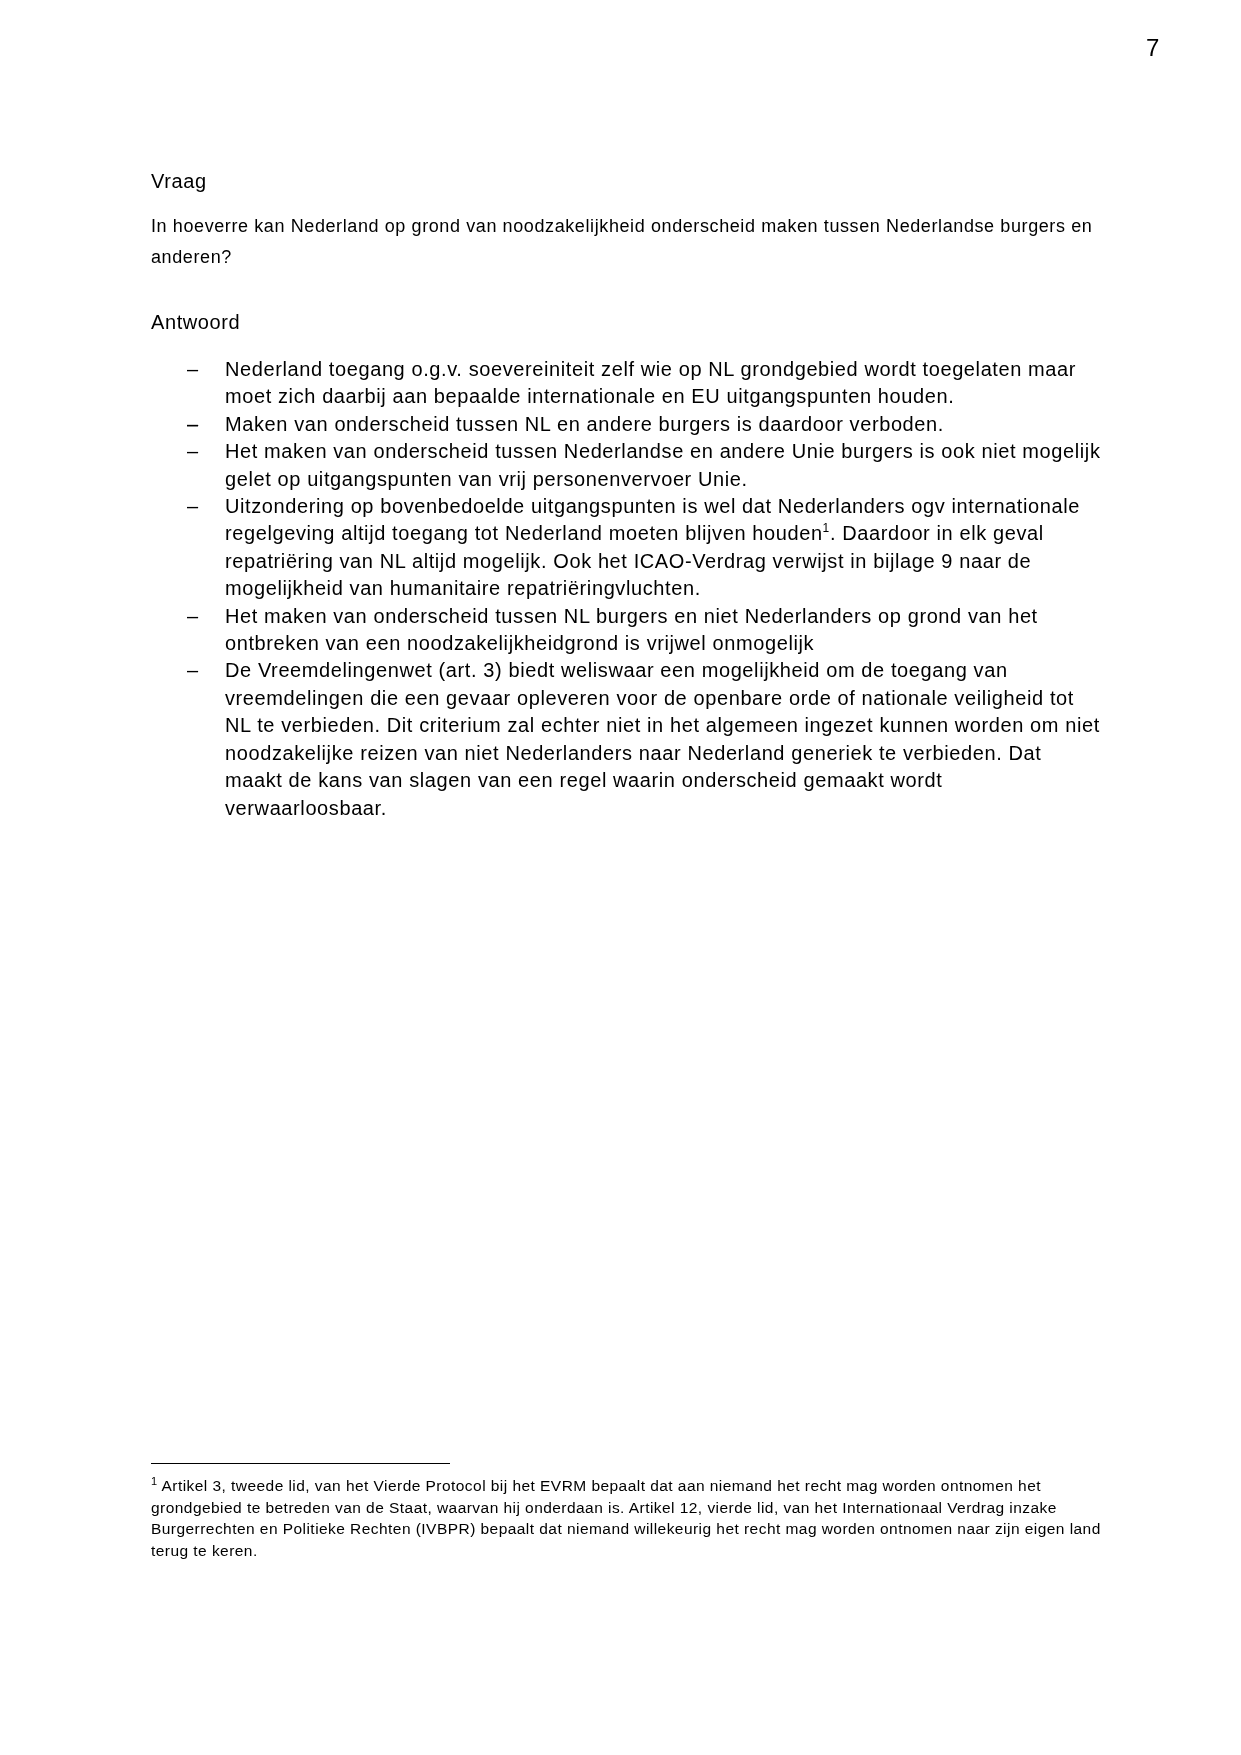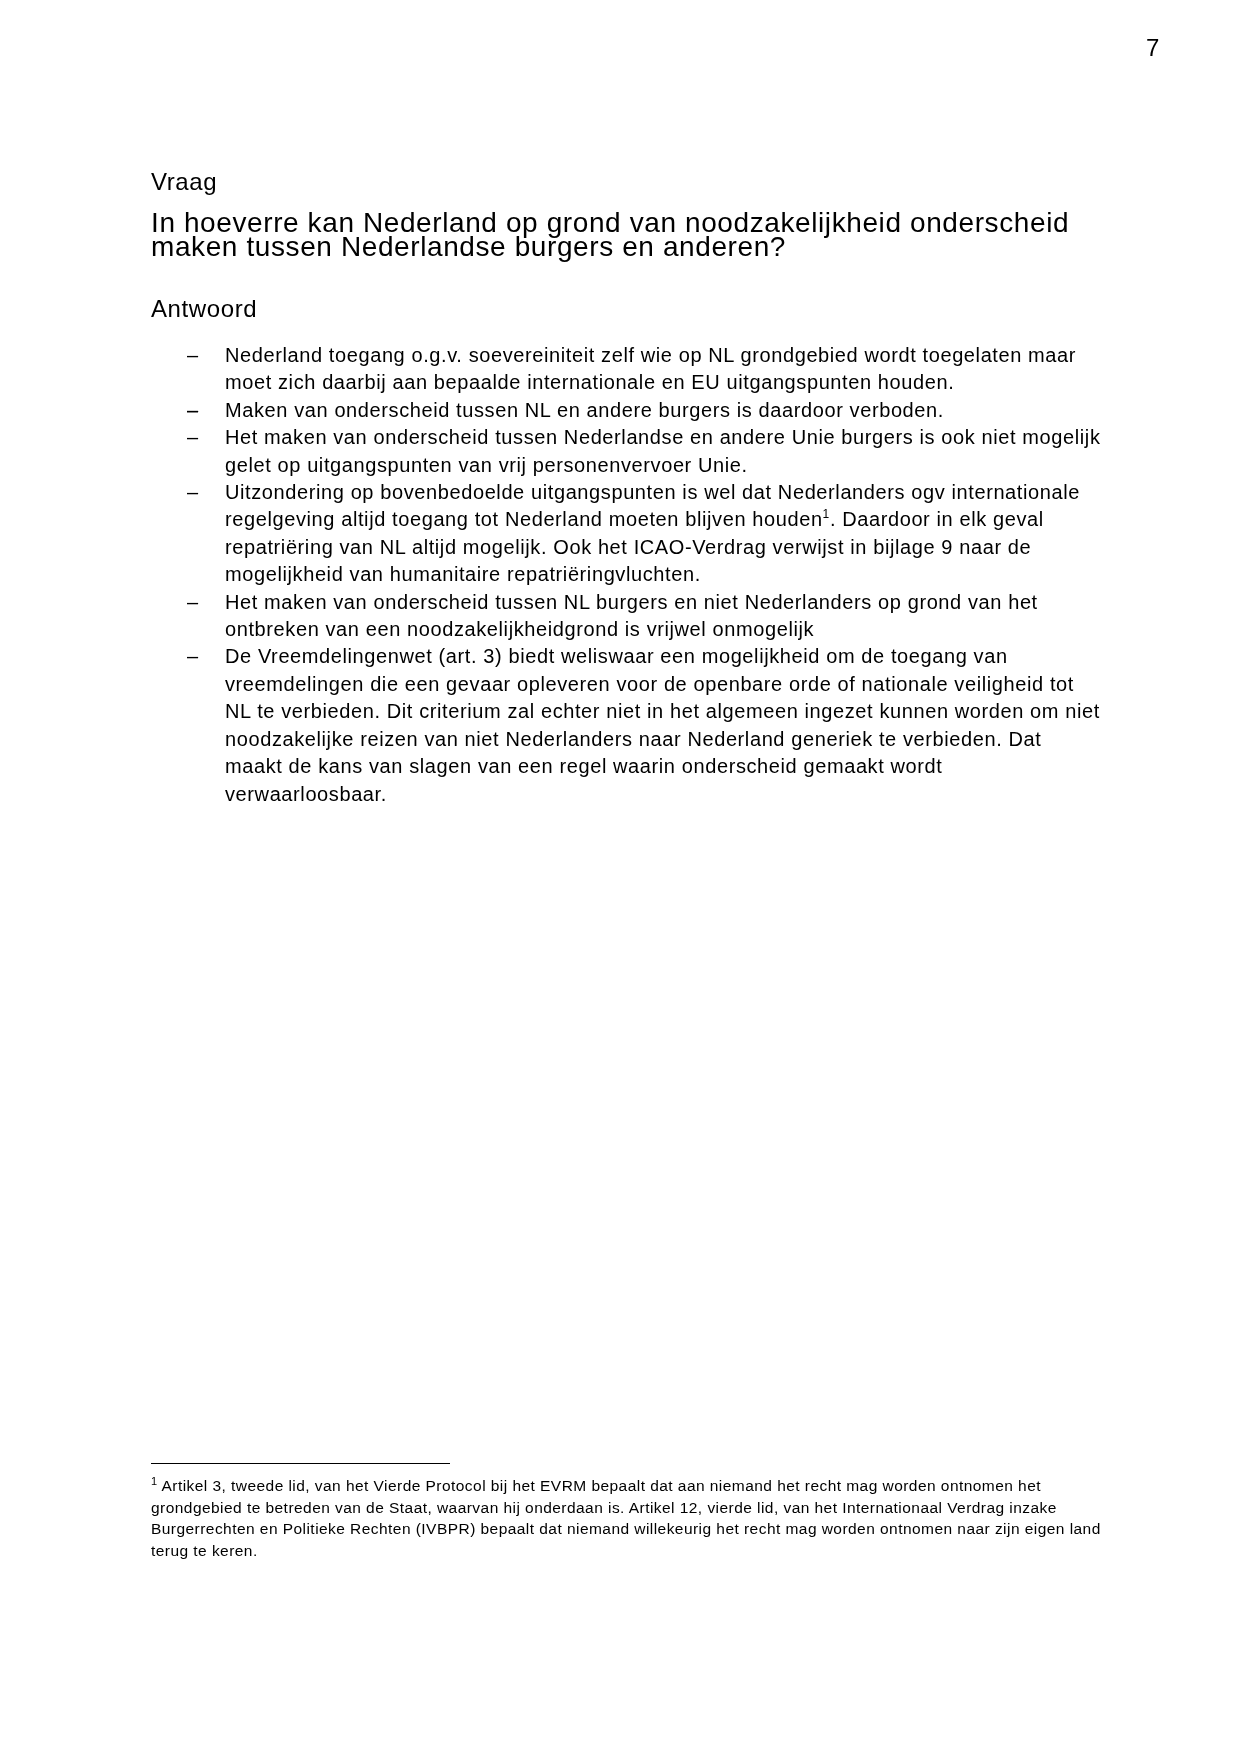--- a/index.html
+++ b/index.html
@@ -29,29 +29,29 @@
       width: 950px;
     }
     .title {
       font-size: 30px;
       line-height: 36px;
       margin: 0;
       font-weight: normal;
       letter-spacing: 0.5px;
     }
     .label {
-      font-size: 24px;
+      font-size: 20px;
       line-height: 27px;
       margin: 0;
       letter-spacing: 0.6px;
     }
     .label-vraag { margin-top: 18px; }
     .question {
-      font-size: 28px;
-      line-height: 24px;
+      font-size: 18px;
+      line-height: 31px;
       margin: 16px 0 0 0;
       letter-spacing: 0.6px;
     }
     .label-antwoord { margin-top: 36px; }
     .answer-list {
       list-style: none;
       margin: 20px 0 0 0;
       padding: 0;
     }
     .answer-item {

